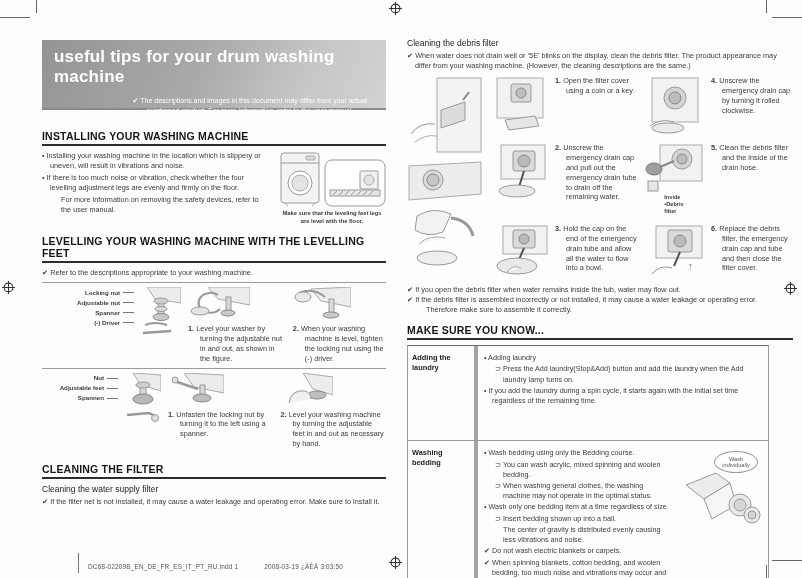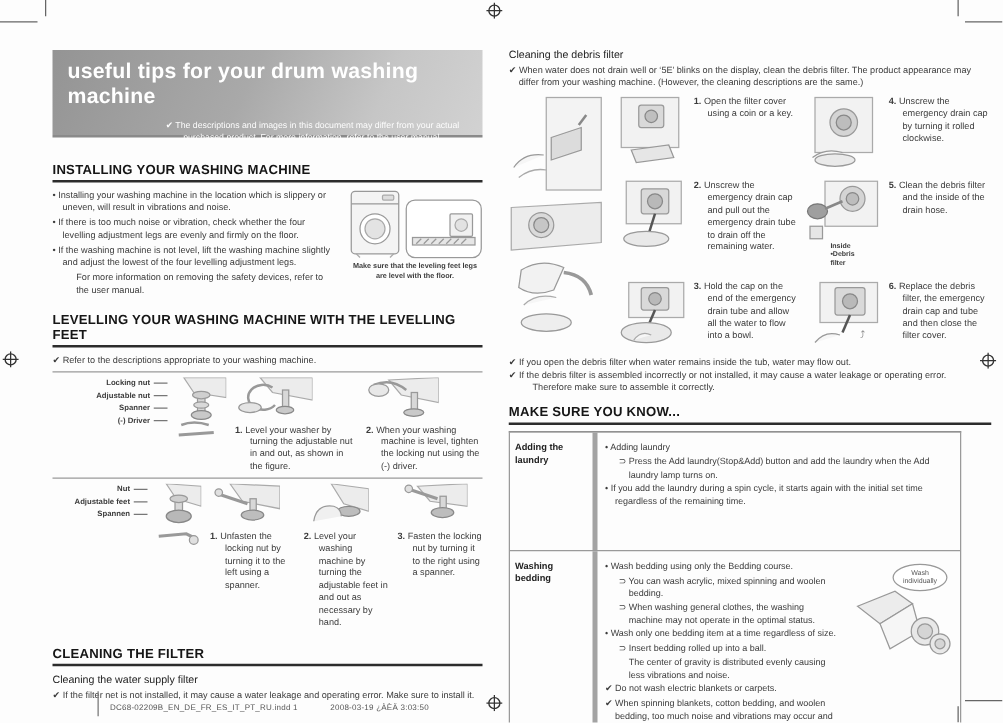--- a/index.html
+++ b/index.html
@@ -128,21 +128,20 @@
     <div class="banner">
       <div class="banner-title">useful tips for your drum washing machine</div>
       <div class="banner-note">✔ The descriptions and images in this document may differ from your actual purchased product. For more information, refer to the user manual.</div>
     </div>
 
     <div class="h1">INSTALLING YOUR WASHING MACHINE</div>
     <div class="install-body">
       <div class="install-bullets txt">
           <div class="bullet-line lv0">• Installing your washing machine in the location which is slippery or uneven, will result in vibrations and noise.</div>
           <div class="bullet-line lv0">• If there is too much noise or vibration, check whether the four levelling adjustment legs are evenly and firmly on the floor.</div>
-          <div class="bullet-line lv0">• If the washing machine is not level, lift the washing machine slightly and adjust the lowest of the four levelling adjustment legs.</div>
           <div class="bullet-line lv2">For more information on removing the safety devices, refer to the user manual.</div>
         </div>
       <div class="install-figs">
         <div class="install-figs-row">
           <svg class="illus" width="44" height="56" viewBox="0 0 44 56">
             <rect x="3" y="2" width="38" height="50" rx="3" fill="#f4f4f4" stroke="#999"></rect>
             <line x1="3" y1="12" x2="41" y2="12" stroke="#999"></line>
             <rect x="28" y="5" width="9" height="4" rx="1" fill="#ddd" stroke="#aaa"></rect>
             <circle cx="22" cy="32" r="12" fill="#fff" stroke="#999"></circle>
             <circle cx="22" cy="32" r="8" fill="#e3e3e3" stroke="#aaa"></circle>
@@ -235,30 +234,20 @@
         </svg>
         <div class="step-txt"><b>1.</b> <span>Unfasten the locking nut by turning it to the left using a spanner.</span></div>
       </div>
       <div class="lvl-step">
         <svg class="illus" width="52" height="34" viewBox="0 0 52 34">
           <polygon points="22,0 52,4 52,22 32,16" fill="#ececec" stroke="#aaa"></polygon>
           <ellipse cx="36" cy="22" rx="9" ry="4" fill="#bdbdbd" stroke="#888"></ellipse>
           <path d="M8 30 q2 -14 16 -12 q6 2 6 8" fill="#f0f0f0" stroke="#999"></path>
         </svg>
         <div class="step-txt"><b>2.</b> <span>Level your washing machine by turning the adjustable feet in and out as necessary by hand.</span></div>
-      </div>
-      <div class="lvl-step">
-        <svg class="illus" width="56" height="34" viewBox="0 0 56 34">
-          <polygon points="16,2 56,0 56,18 26,14" fill="#ececec" stroke="#aaa"></polygon>
-          <rect x="34" y="10" width="5" height="10" fill="#d8d8d8" stroke="#999"></rect>
-          <ellipse cx="36" cy="23" rx="9" ry="4" fill="#bdbdbd" stroke="#888"></ellipse>
-          <line x1="8" y1="4" x2="32" y2="12" stroke="#999" stroke-width="2.5"></line>
-          <circle cx="9" cy="4" r="3" fill="#e0e0e0" stroke="#999"></circle>
-        </svg>
-        <div class="step-txt"><b>3.</b> <span>Fasten the locking nut by turning it to the right using a spanner.</span></div>
       </div>
     </div>
 
     <div class="h1" style="margin-top:14px;">CLEANING THE FILTER</div>
     <div class="h2">Cleaning the water supply filter</div>
     <div class="chknote lv0">✔ If the filter net is not installed, it may cause a water leakage and operating error. Make sure to install it.</div>
 
   </div>
 
   <div class="col-right">
@@ -389,21 +378,21 @@
               <circle cx="62" cy="40" r="6" fill="#d5d5d5" stroke="#999"></circle>
               <circle cx="74" cy="50" r="8" fill="#e8e8e8" stroke="#999"></circle>
               <circle cx="74" cy="50" r="4" fill="#d5d5d5" stroke="#999"></circle>
             </svg>
           </div>
           <div class="msy-lines with-fig">
               <div class="content-line lv0">• Wash bedding using only the Bedding course.</div>
               <div class="content-line lv1">⊃ You can wash acrylic, mixed spinning and woolen bedding.</div>
               <div class="content-line lv1">⊃ When washing general clothes, the washing machine may not operate in the optimal status.</div>
               <div class="content-line lv0">• Wash only one bedding item at a time regardless of size.</div>
-              <div class="content-line lv1">⊃ Insert bedding rolled up into a ball.</div>
+              <div class="content-line lv1">⊃ Insert bedding shown up into a ball.</div>
               <div class="content-line lv2">The center of gravity is distributed evenly causing less vibrations and noise.</div>
               <div class="content-line lv0">✔ Do not wash electric blankets or carpets.</div>
               <div class="content-line lv0">✔ When spinning blankets, cotton bedding, and woolen bedding, too much noise and vibrations may occur and the wash cannot be completed as spinning is not performed.</div>
             </div>
         </div>
       </div>
     </div>
   </div>
 
   <div class="fold-line"></div>

